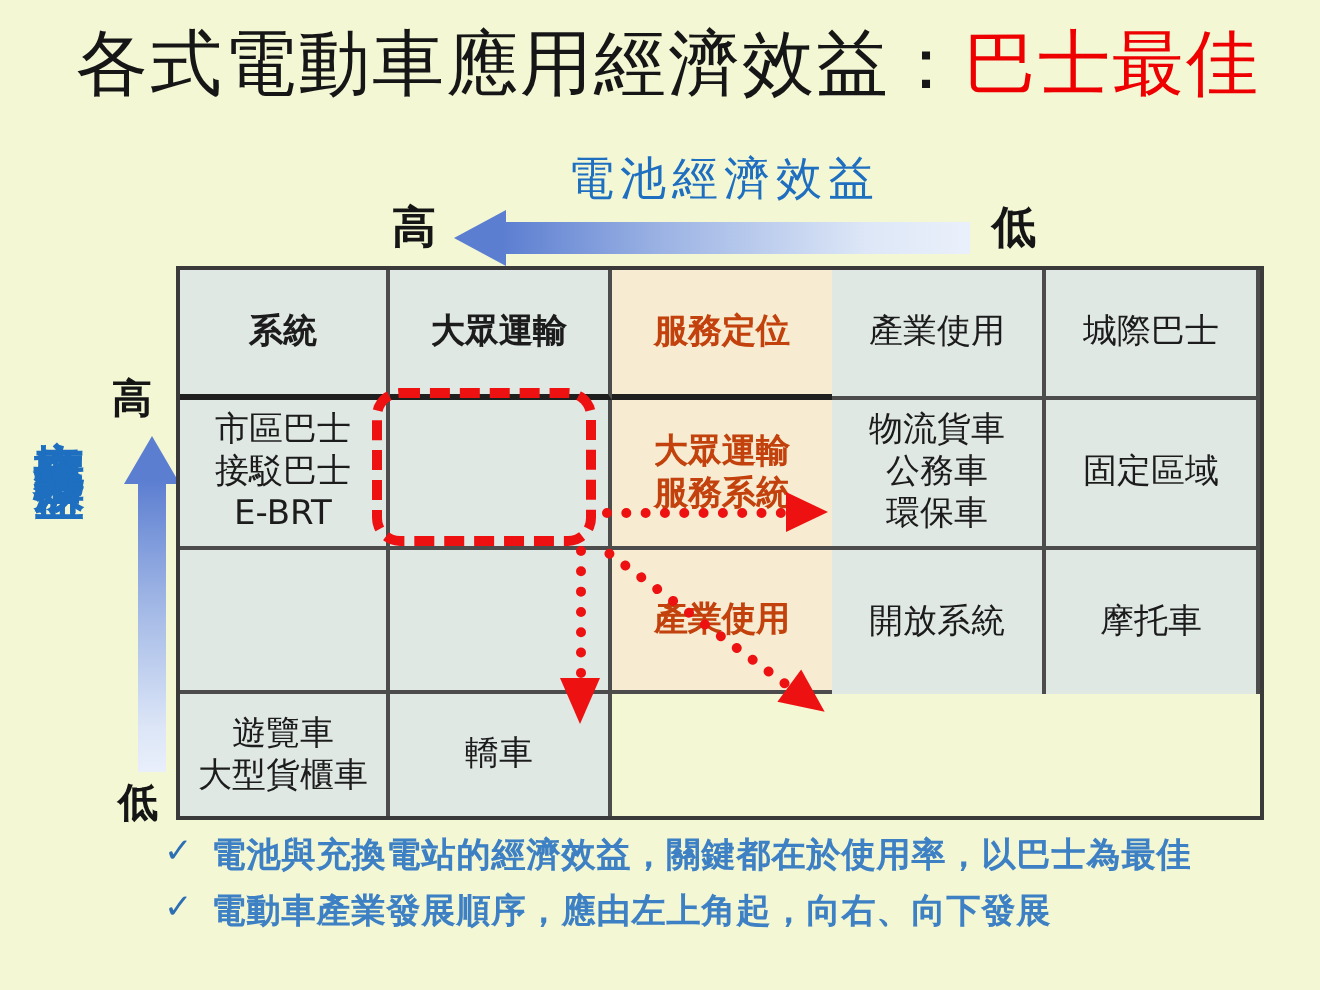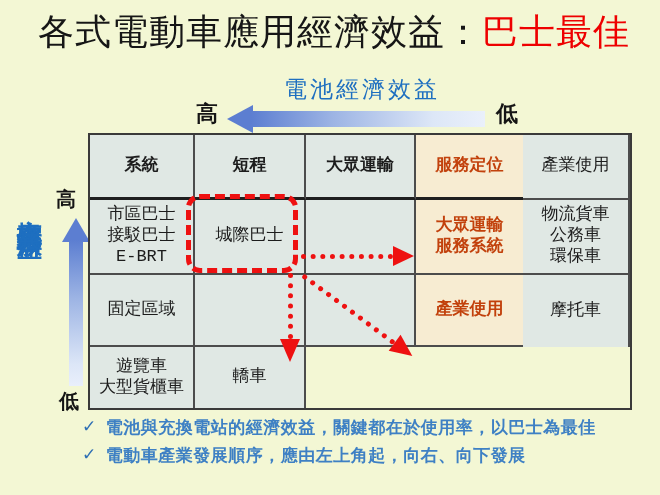--- a/index.html
+++ b/index.html
@@ -66,21 +66,20 @@
     grid-template-columns:105px 111px 110px 107px 107px;
     grid-template-rows:65px 75px 72px 61px;
     border:2px solid #3a3a3a;
   }
   .cell{
     display:flex;align-items:center;justify-content:center;
     text-align:center;background:#e0e8e4;
     border-right:2px solid #4c4c4c;border-bottom:2px solid #4c4c4c;
     font-size:17px;color:#1c1c1c;line-height:1.22;
     white-space:pre-line;
-    font-family:Liberation Mono, monospace;
   }
   .cell.hdr{font-weight:bold;border-bottom:3px solid #1f1f1f;}
   .cell.last-col{background:#f7ecd2;color:#c2410c;font-weight:bold;border-right:none;}
   .cell.last-row{border-bottom:none;}
   
   .hi-box{
     position:absolute;left:186px;top:194px;width:112px;height:79px;
     border:5px dashed #ee1111;border-radius:14px;box-sizing:border-box;
   }
   .r-arrow{position:absolute;}
@@ -137,41 +136,41 @@
   <div class="left-axis-title">充換電站經濟效益</div>
   <div class="axis-end" id="left-high">高</div>
   <div class="axis-end" id="left-low">低</div>
   <div class="left-arrow">
     <span class="head"></span>
     <span class="body"></span>
   </div>
 
   <div class="matrix">
     <div class="cell hdr">系統</div>
-    <div class="cell hdr">短程</div>
     <div class="cell hdr">大眾運輸</div>
     <div class="cell hdr last-col">服務定位</div>
 
     <div class="cell">產業使用</div>
+    <div class="cell">城際巴士</div>
     <div class="cell">市區巴士
 接駁巴士
 E-BRT</div>
-    <div class="cell">城際巴士</div>
     <div class="cell"></div>
     <div class="cell last-col">大眾運輸
 服務系統</div>
 
     <div class="cell">物流貨車
 公務車
 環保車</div>
     <div class="cell">固定區域</div>
     <div class="cell"></div>
     <div class="cell"></div>
     <div class="cell last-col">產業使用</div>
 
+    <div class="cell last-row">開放系統</div>
     <div class="cell last-row">摩托車</div>
     <div class="cell last-row">遊覽車
 大型貨櫃車</div>
     <div class="cell last-row">轎車</div>
   </div>
 
   <div class="hi-box"></div>
 
   <div class="r-arrow" id="arrow-right">
     <span class="line"></span>

